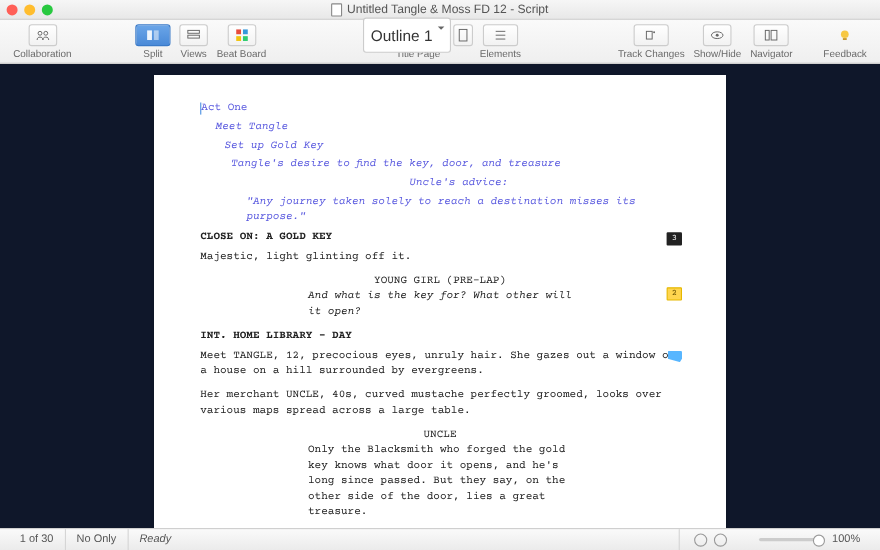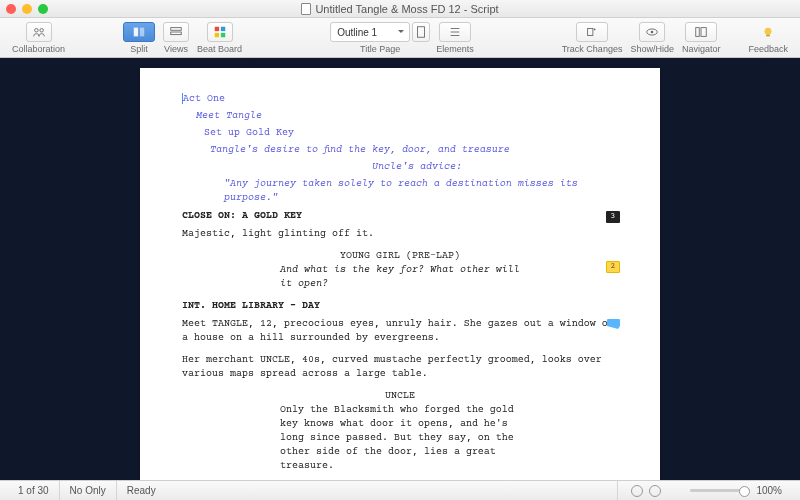--- a/index.html
+++ b/index.html
@@ -60,23 +60,23 @@
       border: 1px solid #ccc; border-radius: 3px;
       background: linear-gradient(#ffffff, #f2f2f2);
       display: inline-flex; align-items: center; justify-content: center;
       color: #555;
     }
     .tool-btn.wide { width: 32px; }
     .tool-btn svg { width: 14px; height: 14px; }
     .tool-label { font-size: 9px; color: #6a6a6a; margin-top: 1px; }
     .toolbar-spacer { flex: 1; }
     .outline-select {
-      height: 20px; border: 1px solid #ccc; border-radius: 3px;
+      height: 32px; border: 1px solid #ccc; border-radius: 3px;
       background: #fff; padding: 0 16px 0 6px;
-      font-size: 10px; color: #333;
+      font-size: 14px; color: #333;
       display: inline-flex; align-items: center; gap: 4px;
       position: relative; min-width: 80px;
     }
     .outline-select::after {
       content: ''; position: absolute; right: 5px; top: 7px;
       width: 0; height: 0; border: 3px solid transparent;
       border-top-color: #666;
     }
     
     .workspace {
@@ -94,21 +94,21 @@
       padding: 24px 42px 42px 42px;
       position: relative;
       font-family: "Courier Prime", "Courier New", Courier, monospace;
       font-size: 10px;
       color: #222;
       line-height: 1.4;
     }
     .outline { color: #5a5adf; margin-bottom: 3px; }
     .ol0 { margin-left: 0; }
     .ol1 { margin-left: 14px; font-style: italic; }
-    .ol2 { margin-left: 22px; }
+    .ol2 { margin-left: 22px; font-style: italic; }
     .ol3 { margin-left: 28px; font-style: italic; }
     .ol4 { margin-left: 34px; font-style: italic; text-align: center; }
     .ol4b { margin-left: 42px; font-style: italic; }
     .cursor {
       display: inline-block; width: 0; border-left: 1px solid #4a90e2;
       height: 11px; vertical-align: text-bottom;
     }
     .scene-heading { font-weight: bold; margin-top: 4px; margin-bottom: 4px; }
     .action { margin-bottom: 8px; }
     .char { text-align: center; margin: 0 auto; width: 200px; margin-top: 2px; }
@@ -135,21 +135,21 @@
     .statusbar {
       height: 20px;
       background: linear-gradient(#fafafa, #ebebeb);
       border-top: 1px solid #cfcfcf;
       display: flex; align-items: center;
       font-size: 10px; color: #555;
       padding: 0 8px;
     }
     .statusbar .seg { padding: 0 10px; border-right: 1px solid #d5d5d5; height: 100%; display: flex; align-items: center; }
     .statusbar .seg:last-child { border-right: none; }
-    .statusbar .center { flex: 1; text-align: center; }
+    .statusbar .center { flex: 1; text-align: center; font-style: italic; }
     .slider {
       width: 60px; height: 3px; background: #ccc; border-radius: 2px;
       position: relative; display: inline-block; margin: 0 6px;
     }
     .slider::after {
       content: ''; position: absolute; right: 0; top: -3px;
       width: 9px; height: 9px; background: #fff;
       border: 1px solid #999; border-radius: 50%;
     }
     .round-icon {

